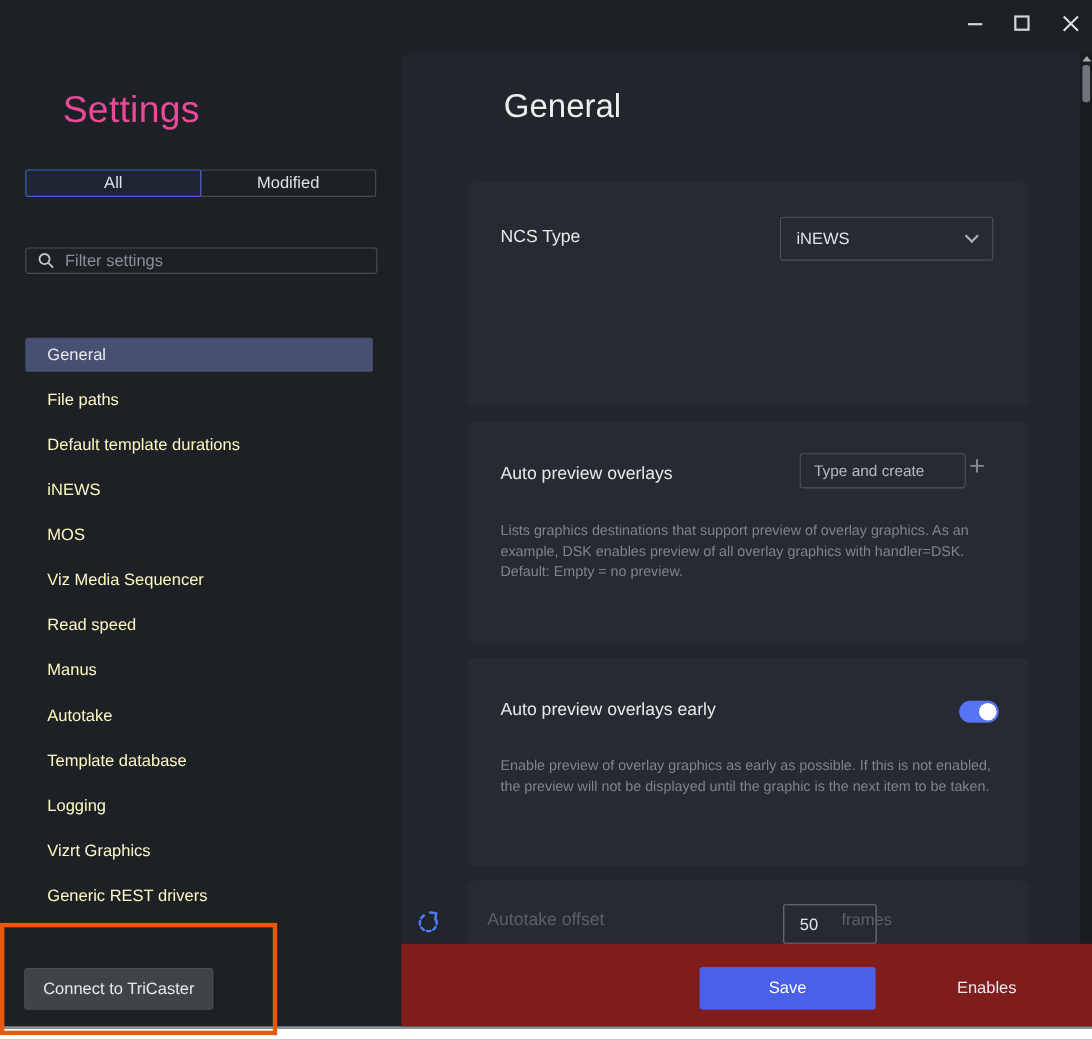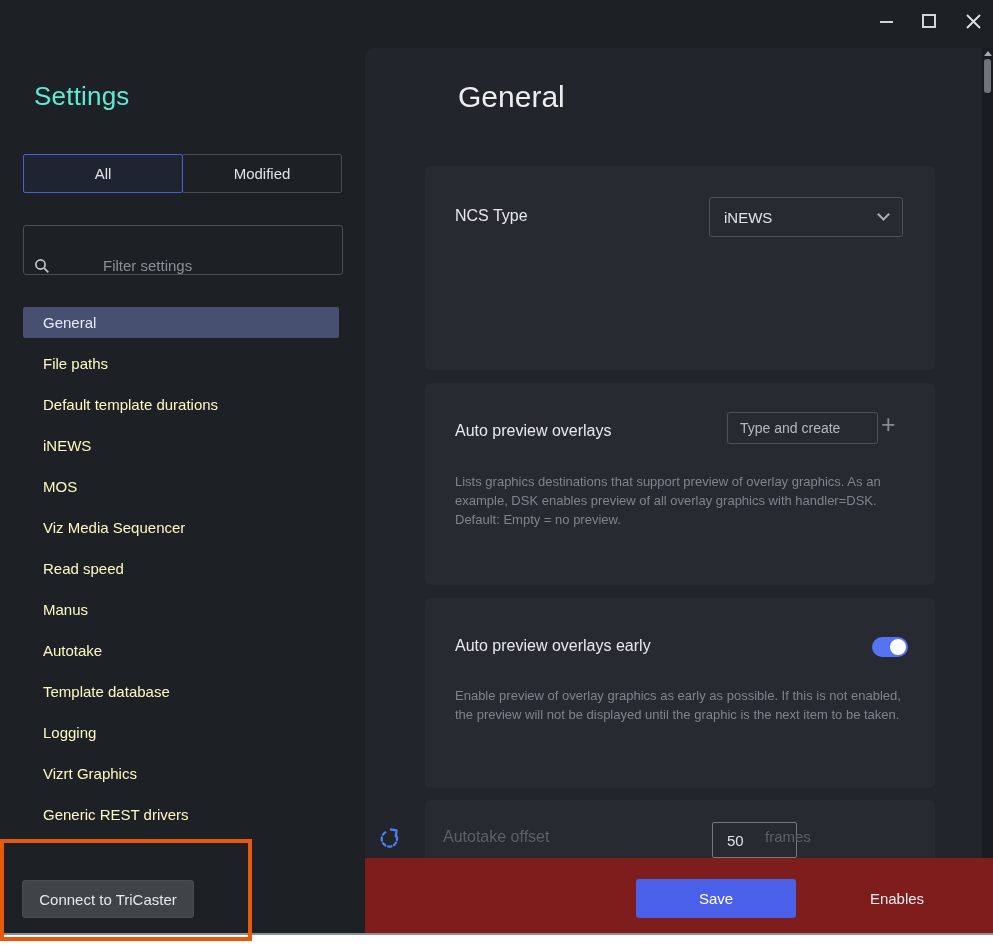--- a/index.html
+++ b/index.html
@@ -9,28 +9,28 @@
     background:#1d2025; border-bottom:2px solid #8e9196; overflow:hidden;
   }
   
   .titlebar { position:absolute; left:0; top:0; width:100%; height:45px; }
   .win-btn { position:absolute; top:0; width:34px; height:45px; cursor:pointer; }
   .min-glyph { position:absolute; left:10px; top:21px; width:13px; height:2px; background:#d2d5d9; }
   .max-glyph { position:absolute; left:9px; top:14px; width:14px; height:14px; border:2px solid #d2d5d9; }
   .close-glyph { position:absolute; left:8px; top:13px; }
   
   .sidebar { position:absolute; left:0; top:45px; width:365px; bottom:0; }
-  .sidebar-title { position:absolute; left:34px; top:36px; font-size:26px; color:#5eead4; letter-spacing:.2px; }
-  .tabs { position:absolute; left:23px; top:109px; width:319px; height:39px; display:flex; }
+  .sidebar-title { position:absolute; left:57px; top:36px; font-size:34px; color:#ec4899; letter-spacing:.2px; }
+  .tabs { position:absolute; left:23px; top:109px; width:319px; height:25px; display:flex; }
   .tab { flex:1; display:flex; align-items:center; justify-content:center;
          font-size:15px; color:#dfe2e6; border:1px solid #484c52; cursor:pointer; }
   .tab.selected { border:1px solid #4b5ed2; background:rgba(75,94,210,0.07); border-radius:2px; z-index:2; }
   .tab:not(.selected) { margin-left:-1px; border-radius:2px; }
-  .filter-box { position:absolute; left:23px; top:180px; width:320px; height:50px;
-                border:1px solid #4a4e55; border-radius:3px; display:flex; align-items:flex-end; padding:0 10px;gap:44px; }
+  .filter-box { position:absolute; left:23px; top:180px; width:320px; height:24px;
+                border:1px solid #4a4e55; border-radius:3px; display:flex; align-items:center; padding:0 10px; }
   .filter-box svg { flex:0 0 auto; margin-right:9px; }
   .filter-input { flex:1; background:transparent; border:none; outline:none;
                   font-size:15px; color:#dfe2e6; font-family:"Liberation Sans",sans-serif; }
   .filter-input::placeholder { color:#8a9097; }
   .nav { position:absolute; left:23px; top:262px; width:316px; }
   .nav-item { height:31px; margin-bottom:10px; display:flex; align-items:center;
               padding-left:20px; font-size:15px; color:#fef9c3; border-radius:2px; cursor:pointer; }
   .nav-item.selected { background:#485071; color:#e8eaf0; }
   .connect-btn { position:absolute; left:22px; top:835px; width:172px; height:38px;
                  background:#404449; border:1px solid #4a4e54; border-radius:3px;

